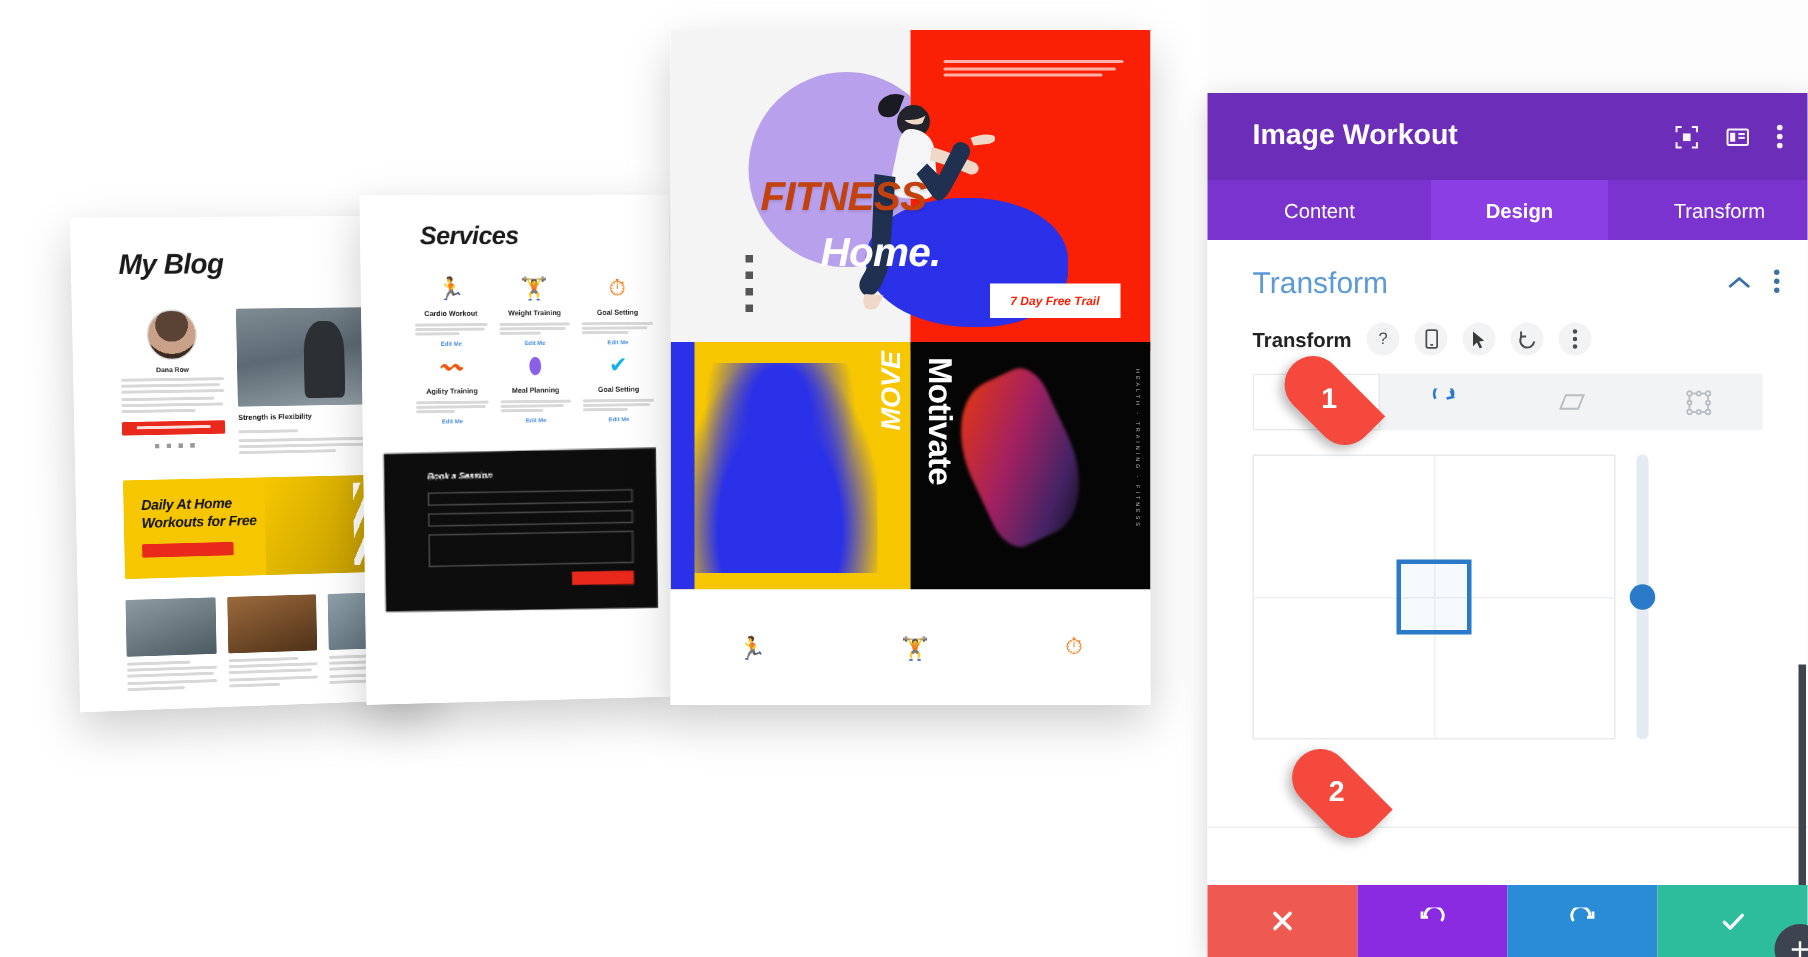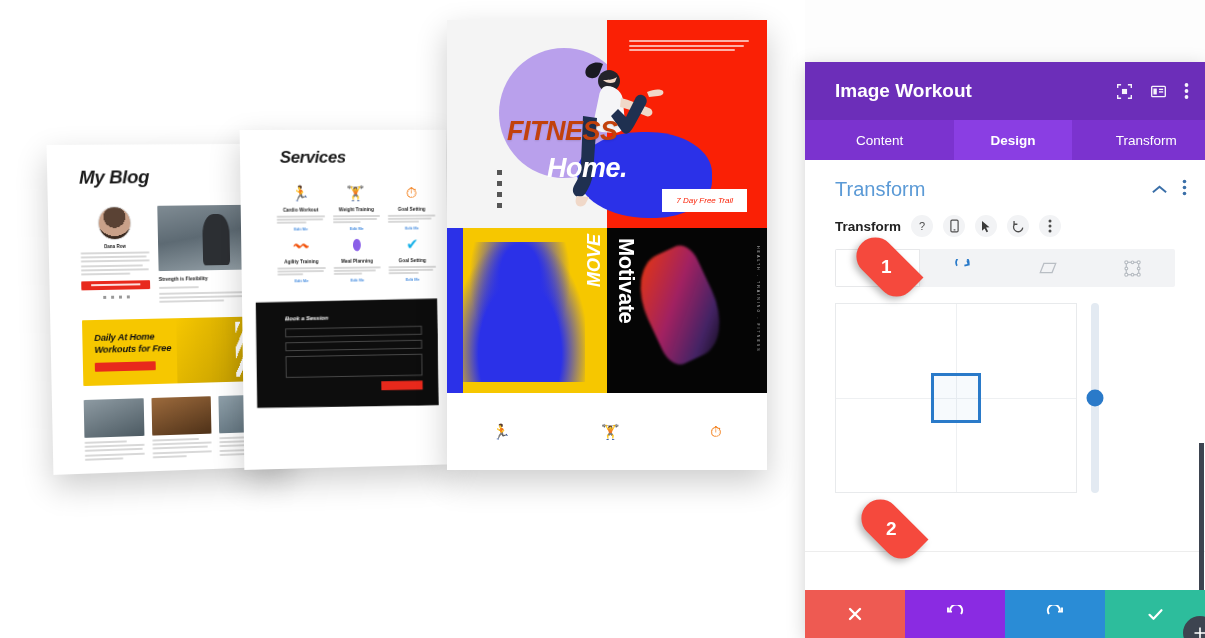--- a/index.html
+++ b/index.html
@@ -99,21 +99,21 @@
     background: #b9a0ec; }
   .blue-blob { position: absolute; left: 130px; top: 112px; width: 135px; height: 86px; border-radius: 50% 50% 45% 55%;
     background: #2b31e8; }
   .yogi { position: absolute; left: 104px; top: 16px; width: 118px; height: 190px; }
   .hero-text { position: absolute; left: 60px; top: 98px; z-index: 6; }
   .ht1 { font-size: 27px; font-weight: bold; font-style: italic; color: #c2410c; letter-spacing: -.5px; line-height: 1; text-shadow: 0 1px 2px rgba(0,0,0,.12); }
   .ht2 { font-size: 27px; font-weight: bold; font-style: italic; color: #fff; letter-spacing: -.5px; line-height: 1; margin: 10px 0 0 40px; }
   .hero-para { position: absolute; right: 18px; top: 20px; width: 120px; z-index: 7; }
   .hero-para .ln { height: 2px; background: rgba(255,255,255,.65); margin-bottom: 2.6px; }
   .trial { position: absolute; right: 20px; bottom: 16px; background: #fff; color: #fa2005;
-    font-size: 8px; font-weight: normal; font-style: italic; padding: 7px 14px; z-index: 8; }
+    font-size: 8px; font-weight: bold; font-style: italic; padding: 7px 14px; z-index: 8; }
   .sociallist { position: absolute; left: 50px; bottom: 14px; z-index: 8; }
   .sociallist i { display: block; width: 5px; height: 5px; background: #555; margin-bottom: 6px; }
   .hero-mid { display: flex; height: 165px; }
   .duo { width: 50%; background: #f6c700; position: relative; overflow: hidden; }
   .duo .band { position: absolute; left: 0; top: 0; width: 16px; height: 100%; background: #2b31e8; }
   .duo .person { position: absolute; left: 8px; top: 14px; width: 130px; height: 140px;
     background: radial-gradient(ellipse at 50% 25%, #2b31e8 0 22%, rgba(43,49,232,.0) 55%),
                 radial-gradient(ellipse at 50% 80%, #2b31e8 0 45%, rgba(43,49,232,0) 75%); }
   .duo .move { position: absolute; right: 2px; top: 6px; font-size: 18px; font-weight: bold; color: #fff;
     writing-mode: vertical-rl; transform: rotate(180deg); font-style: italic; }

